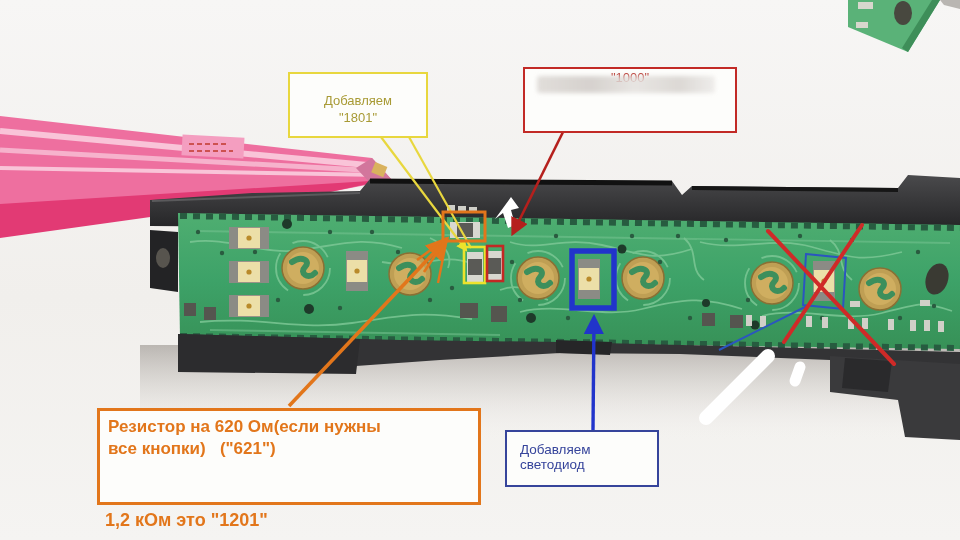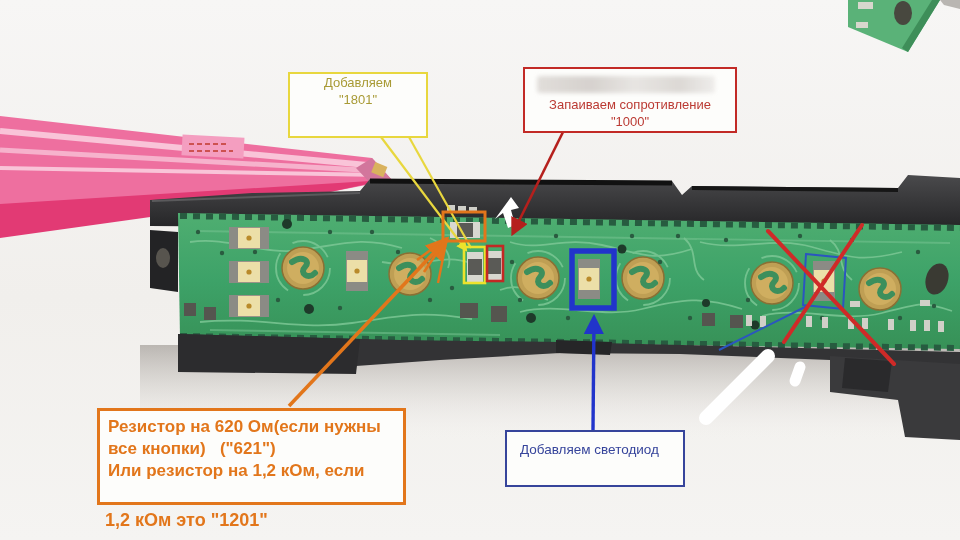--- a/index.html
+++ b/index.html
@@ -6,43 +6,43 @@
   #stage{
     position:relative;width:960px;height:540px;overflow:hidden;
     font-family:"Liberation Sans","DejaVu Sans",sans-serif;
     background:linear-gradient(180deg,#f7f6f5 0%,#f1efec 55%,#f5f4f2 100%);
   }
   #stage svg{position:absolute;left:0;top:0;}
   #photo{z-index:1;} #overlay{z-index:3;pointer-events:none;}
   .callout{position:absolute;z-index:4;box-sizing:border-box;background:rgba(253,253,251,.96);}
   .callout-yellow{
     left:288px;top:72px;width:140px;height:66px;border:2px solid #e8d73e;
-    color:#a89a35;font-size:13px;line-height:17px;text-align:center;padding-top:0;
+    color:#a89a35;font-size:13px;line-height:17px;text-align:center;padding-top:18px;
   }
   .callout-red{
     left:523px;top:67px;width:214px;height:66px;border:2px solid #c22a26;
     color:#bb3a33;font-size:13px;line-height:17px;text-align:center;
   }
   .erased-strip{
     position:absolute;left:12px;top:7px;width:178px;height:17px;
     background:linear-gradient(90deg,#dcd8d4 0%,#cfcac6 30%,#e4e1de 55%,#d6d2ce 80%,#eceae8 100%);
     filter:blur(2px);opacity:.85;border-radius:3px;
   }
   .callout-red .line1{display:block;margin-top:27px;}
   .callout-orange{
-    left:97px;top:408px;width:309px;height:97px;border:3px solid #e2761b;
+    left:97px;top:408px;width:384px;height:97px;border:3px solid #e2761b;
     color:#e2761b;font-weight:bold;font-size:17px;line-height:22px;
     padding:5px 0 8px 8px;white-space:nowrap;
   }
   .orange-footnote{
     position:absolute;z-index:4;left:105px;top:510px;
     color:#e2761b;font-weight:bold;font-size:18px;
   }
   .callout-blue{
-    left:505px;top:430px;width:180px;height:57px;border:2px solid #36449b;
+    left:505px;top:430px;width:154px;height:57px;border:2px solid #36449b;
     color:#36449b;font-size:13.5px;padding:10px 0 0 13px;
   }
   .line{display:block;}
 </style>
 </head>
 <body>
 
 <div id="stage">
 
   <svg id="photo" width="960" height="540" viewBox="0 0 960 540">
@@ -295,28 +295,26 @@
     </g>
   </svg>
 
   <div class="callout callout-yellow">
     <span class="line">Добавляем</span>
     <span class="line">"1801"</span>
   </div>
 
   <div class="callout callout-red">
     <span class="erased-strip"></span>
-    <span class="line line1">Запаиваем сопротивление</span>
     <span class="line">"1000"</span>
   </div>
 
   <div class="callout callout-orange">
     <span class="line">Резистор на 620 Ом(если нужны</span>
     <span class="line">все кнопки)&nbsp;&nbsp;&nbsp;("621")</span>
-    <span class="line">Или резистор на 1,2 кОм, если</span>
   </div>
   <div class="orange-footnote">1,2 кОм это "1201"</div>
 
   <div class="callout callout-blue">
     <span class="line">Добавляем светодиод</span>
   </div>
 
 </div>
 
 </body></html>

